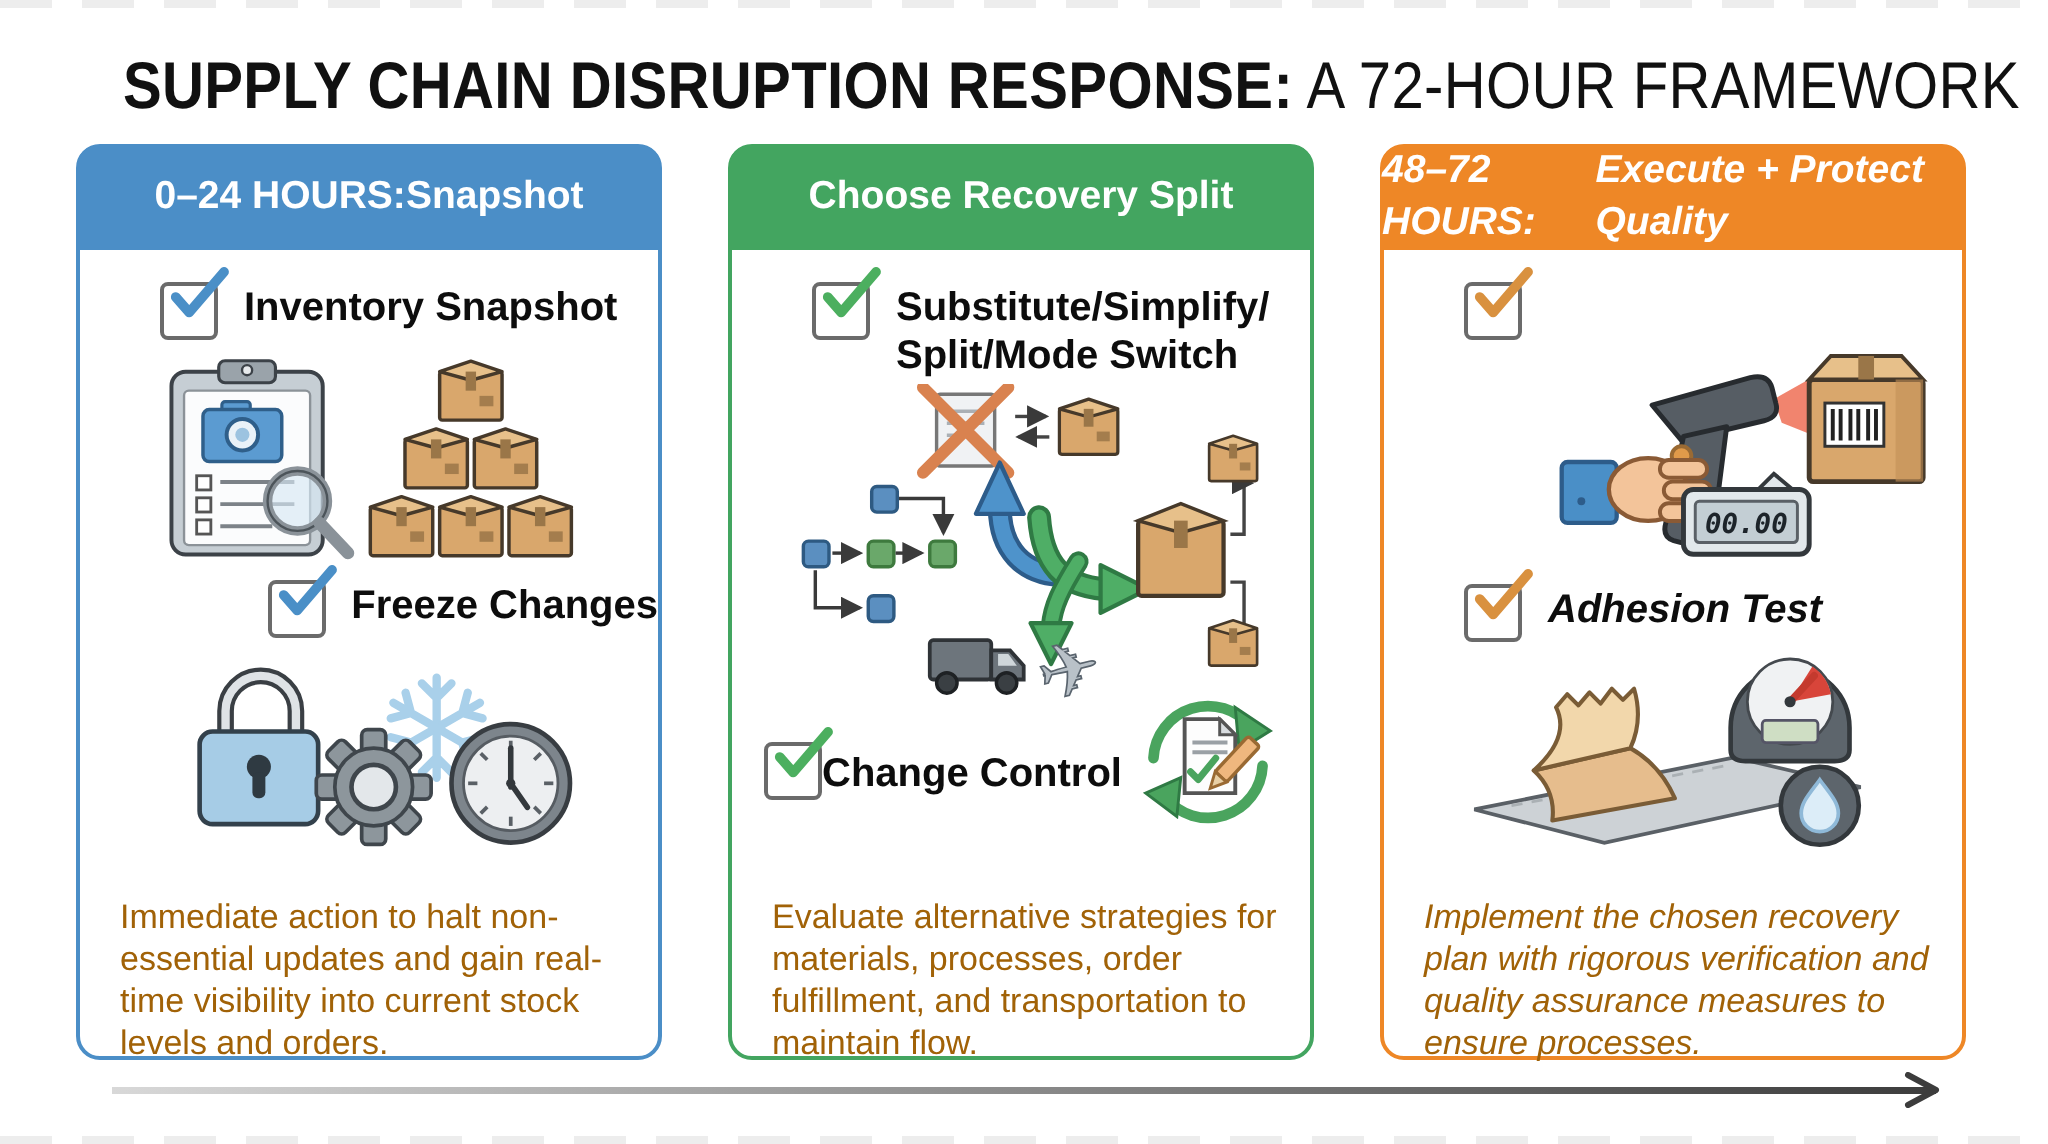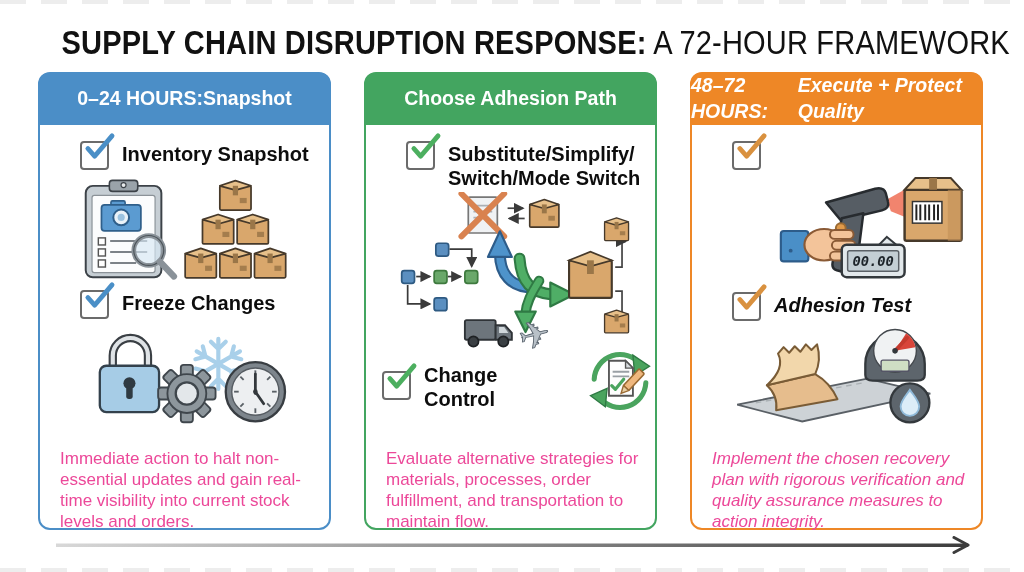--- a/index.html
+++ b/index.html
@@ -15,22 +15,22 @@
   .card{width:293px;height:458px;background:#fff;border:2.5px solid #999;border-radius:12px;
         overflow:visible;box-sizing:border-box;}
   .card-header{height:52px;margin:-1px -1px 0 -1px;border-radius:9px 9px 0 0;display:flex;
         justify-content:center;align-items:center;color:#fff;font-weight:700;font-size:19.5px;line-height:1.32;}
   .card-body{position:relative;height:389px;}
   .item{display:flex;align-items:flex-start;gap:13px;margin:14px 0 0 16px;padding-left:24px;}
   .cbox{flex:0 0 auto;width:25px;height:25px;border:2.5px solid #6b6b6b;border-radius:4px;position:relative;margin-top:2px;}
   .cbox svg{position:absolute;left:0px;top:-9px;width:33px;height:29px;overflow:visible;}
   .ilabel{font-size:20px;font-weight:700;line-height:1.2;padding-top:3px;color:#0d0d0d;}
   .illo{display:flex;justify-content:center;}
-  .desc{position:absolute;top:292px;left:20px;width:254px;font-size:17px;line-height:21px;color:#ec4899;}
-  .cc-row{display:flex;align-items:center;gap:13px;margin:2px 0 0 16px;}
+  .desc{position:absolute;top:292px;left:20px;width:254px;font-size:17px;line-height:21px;color:#a16207;}
+  .cc-row{display:flex;align-items:center;margin:2px 0 0 16px;}
   .cc-row .cbox{margin-top:0;}
   .arrow-wrap{position:absolute;left:56px;top:536px;width:932px;height:18px;}
 </style>
 </head>
 <body>
 <div class="stage">
 
 <svg width="0" height="0" style="position:absolute" aria-hidden="true">
   <defs>
     <g id="box40">
@@ -94,21 +94,21 @@
 
           <use href="#box40" transform="translate(176,0) scale(1.1)"></use>
           <use href="#box40" transform="translate(154,43) scale(1.1)"></use>
           <use href="#box40" transform="translate(198,43) scale(1.1)"></use>
           <use href="#box40" transform="translate(132,86) scale(1.1)"></use>
           <use href="#box40" transform="translate(176,86) scale(1.1)"></use>
           <use href="#box40" transform="translate(220,86) scale(1.1)"></use>
         </svg>
       </div>
 
-      <div class="item" style="margin-top:6px;">
+      <div class="item" style="margin-top:6px;justify-content:flex-end;">
         <span class="cbox" style="color: rgb(74, 143, 199);">
           <svg viewBox="0 0 34 30">
                 <path d="M6,15 L13,23 L31,2" fill="none" stroke="currentColor" stroke-width="5" stroke-linecap="round" stroke-linejoin="round"></path>
               </svg>
         </span>
         <span class="ilabel">Freeze Changes</span>
       </div>
 
       <div class="illo" style="margin-top:6px;">
         <svg width="236" height="100" viewBox="0 0 232 108">
@@ -161,33 +161,33 @@
           </g>
         </svg>
       </div>
 
       <p class="desc">Immediate action to halt non-essential updates and gain real-time visibility into current stock levels and orders.</p>
     </div>
   </div>
 
   <div class="card" style="border-color: rgb(67, 165, 96);">
     <div class="card-header" style="background-color: rgb(67, 165, 96);">
-      <div>Choose Adhesion Path</div>
+      <div>Choose Recovery Split</div>
     </div>
     <div class="card-body">
 
       <div class="item">
         <span class="cbox" style="color: rgb(76, 175, 95);">
           <svg viewBox="0 0 34 30">
                 <path d="M6,15 L13,23 L31,2" fill="none" stroke="currentColor" stroke-width="5" stroke-linecap="round" stroke-linejoin="round"></path>
               </svg>
         </span>
         <span class="ilabel">
           <div>Substitute/Simplify/</div>
-          <div>Switch/Mode Switch</div>
+          <div>Split/Mode Switch</div>
         </span>
       </div>
 
       <div class="illo" style="margin-top:2px;">
         <svg width="274" height="158" viewBox="0 0 280 185">
 
           <rect x="90" y="6" width="34" height="42" rx="2" fill="#f0f2f4" stroke="#777" stroke-width="2"></rect>
           <path d="M96,16 h22 M96,23 h22 M96,30 h16" stroke="#aab0b5" stroke-width="2"></path>
           <path d="M82,2 L132,52 M132,2 L82,52" stroke="#d9824f" stroke-width="7" stroke-linecap="round"></path>
           <path d="M136,19 h18" stroke="#444" stroke-width="2" marker-end="url(#ah)"></path>
@@ -349,21 +349,21 @@
             <rect x="-15" y="8" width="30" height="12" rx="2" fill="#cfdec4" stroke="#556" stroke-width="1.5"></rect>
           </g>
 
           <g>
             <circle cx="196" cy="86" r="21" fill="#5d656c" stroke="#33383c" stroke-width="2.5"></circle>
             <path d="M196,72 C201,79 206,84 206,90 a10,10 0 1 1 -20,0 C186,84 191,79 196,72 Z" fill="#dcedf8" stroke="#8fb9d8" stroke-width="2"></path>
           </g>
         </svg>
       </div>
 
-      <p class="desc">Implement the chosen recovery plan with rigorous verification and quality assurance measures to action integrity.</p>
+      <p class="desc">Implement the chosen recovery plan with rigorous verification and quality assurance measures to ensure processes.</p>
     </div>
   </div>
 </div>
 
 <div class="arrow-wrap">
   <svg width="932" height="18" viewBox="0 0 932 18">
     <defs>
       <linearGradient id="tg" x1="0" y1="0" x2="1" y2="0">
         <stop offset="0" stop-color="#d8d8d8"></stop>
             <stop offset="1" stop-color="#3c3c3c"></stop>

